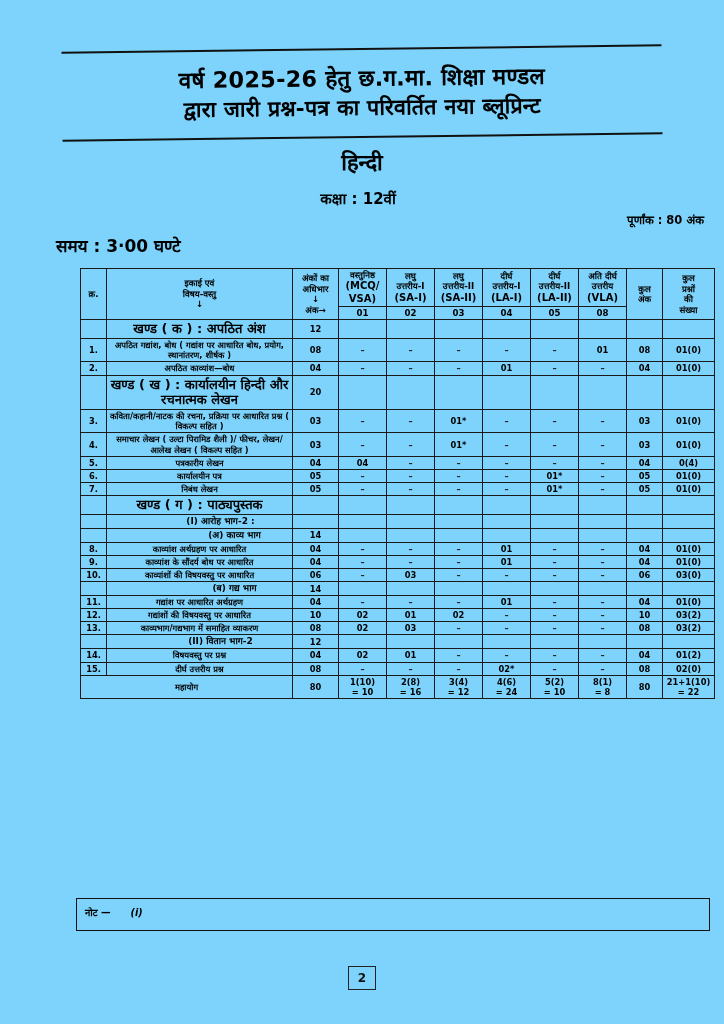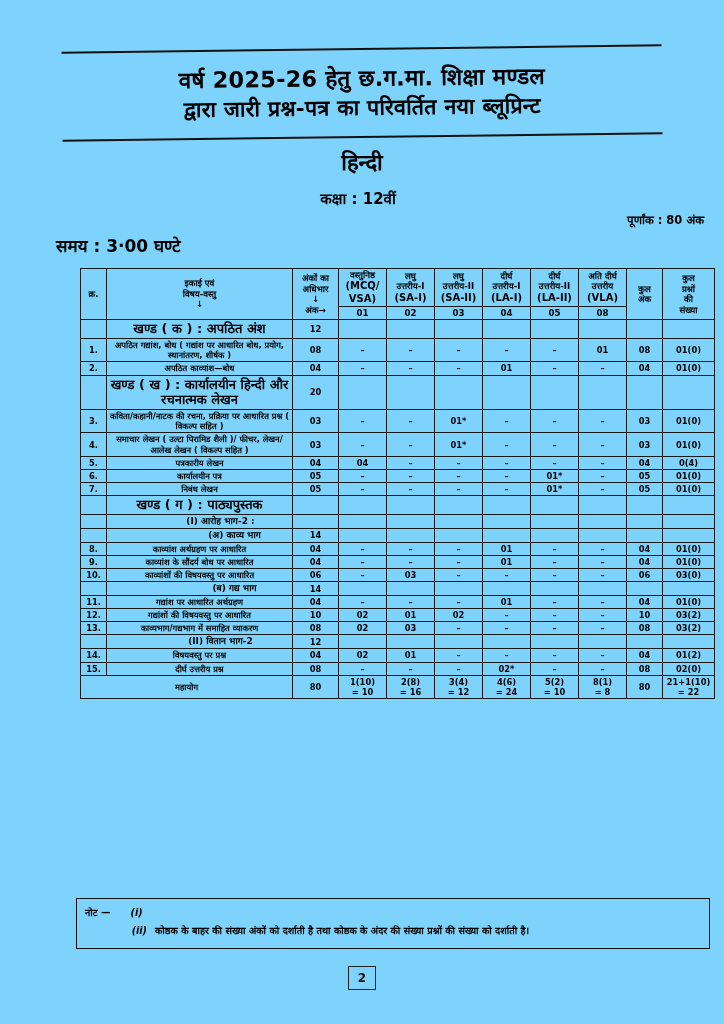--- a/index.html
+++ b/index.html
@@ -632,23 +632,19 @@
         </tr>
       </tfoot>
     </table>
   </div>
 
   <div class="notes">
     <div class="note-row">
       <span class="note-lbl">नोट —</span>
       <span class="note-rn">(i)</span>
     </div>
-    <div class="note-row second">
-      <span class="note-rn">(ii)</span>
-      <span class="note-txt">कोष्ठक के बाहर की संख्या अंकों को दर्शाती है तथा कोष्ठक के अंदर की संख्या प्रश्नों की संख्या को दर्शाती है।</span>
-    </div>
   </div>
 
   <div class="pagenum">
     <span>2</span>
   </div>
 
 </div>
 
 </body></html>

